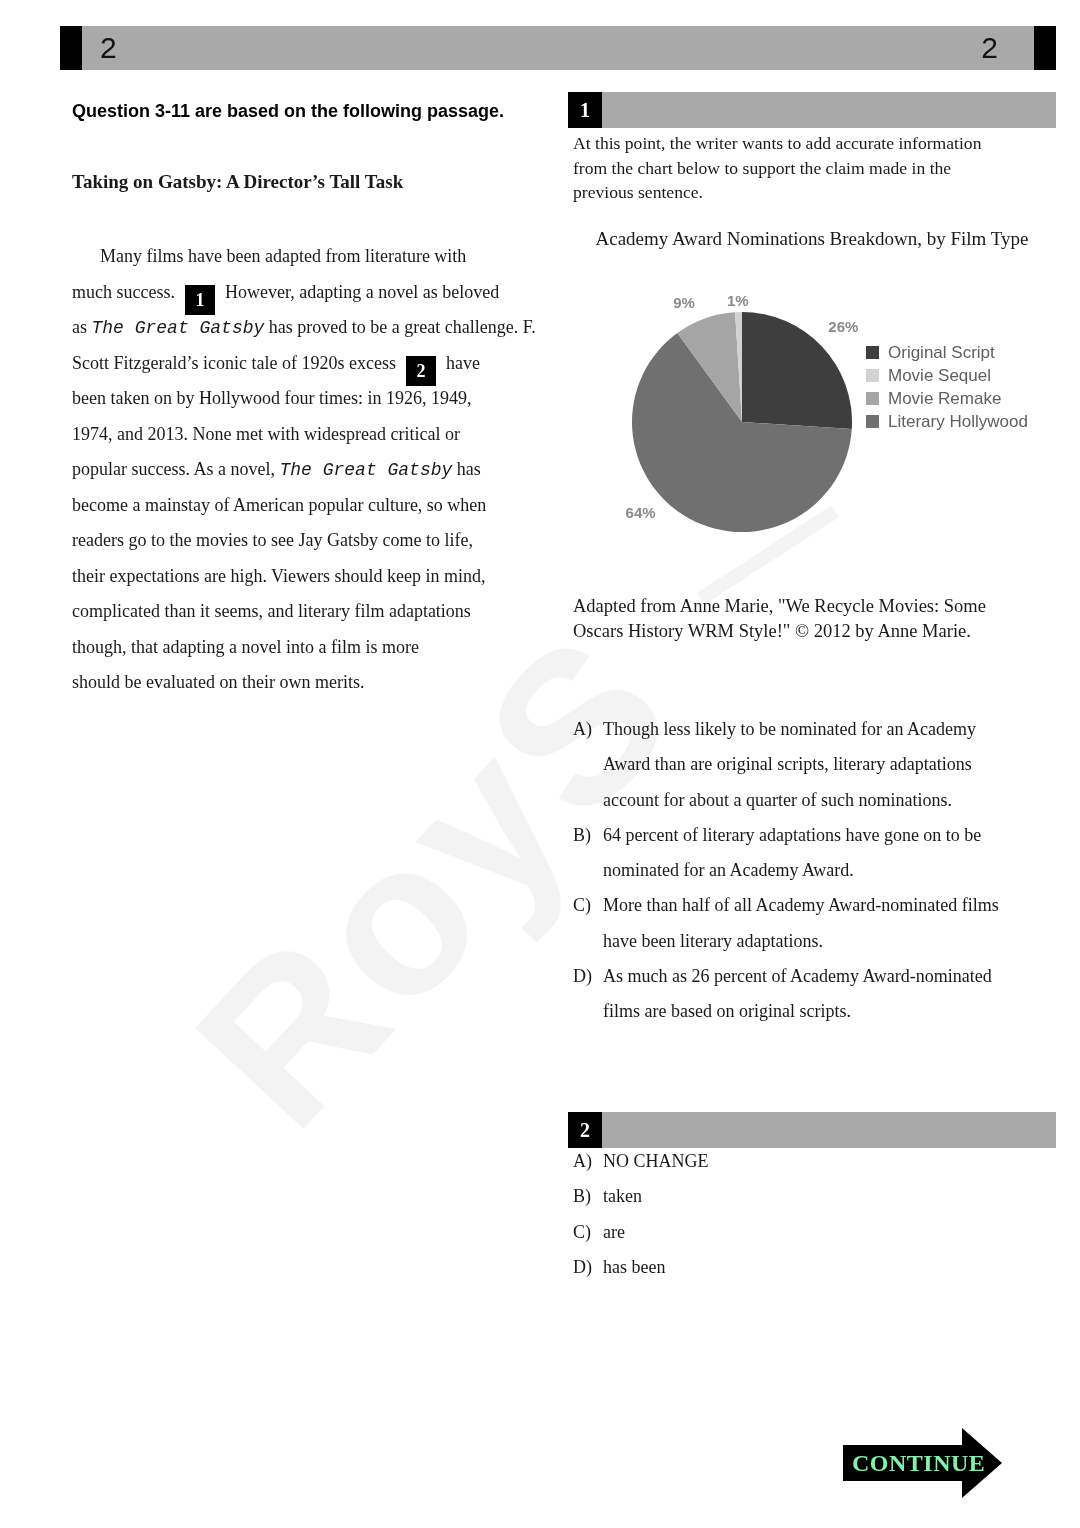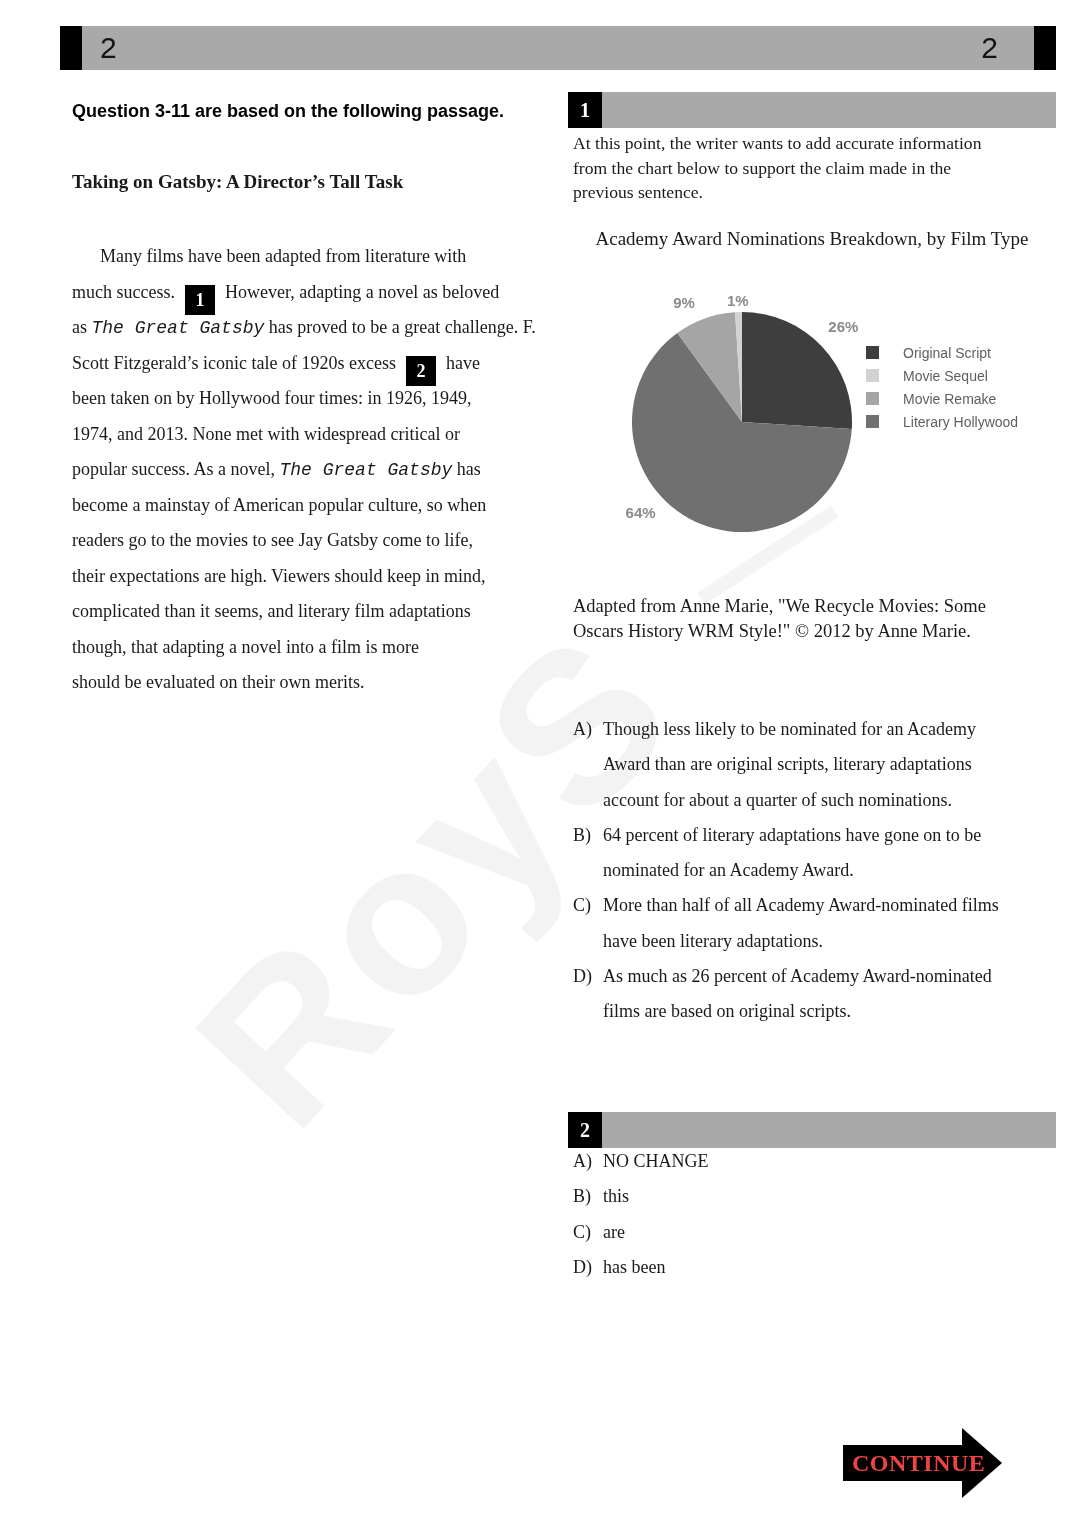--- a/index.html
+++ b/index.html
@@ -29,36 +29,36 @@
   .qbar .qnum{position:absolute;left:0;top:0;width:34px;height:36px;background:#000;color:#fff;
      font-family:"Liberation Serif",serif;font-weight:bold;font-size:20px;line-height:36px;text-align:center;}
   .qbar1{top:92px;} .qbar2{top:1112px;}
 
   .q1-prompt{position:absolute;left:573px;top:131px;font-size:17.6px;line-height:24.6px;}
   .chart-title{position:absolute;left:568px;top:228px;width:488px;text-align:center;font-size:19px;}
   .pie-wrap{position:absolute;left:592px;top:272px;width:300px;height:300px;}
   .legend{position:absolute;left:866px;top:341px;font-family:"Liberation Sans",sans-serif;}
   .legend-row{display:flex;align-items:center;height:23px;}
   .legend-swatch{width:13px;height:13px;margin-right:9px;flex:none;}
-  .legend-label{font-size:14px;color:#5f5f5f;white-space:nowrap;margin-left:15px;}
+  .legend-label{font-size:17px;color:#5f5f5f;white-space:nowrap;}
   .q1-source{position:absolute;left:573px;top:594px;font-size:18.5px;line-height:24.5px;}
   .q1-stem{position:absolute;left:573px;top:690px;font-size:18px;line-height:24px;white-space:nowrap;}
   .choices{position:absolute;left:573px;font-size:18px;}
   .choices1{top:712px;width:482px;}
   .choices2{top:1144px;width:482px;}
   .choice-row{display:flex;}
   .cletter{width:30px;flex:none;line-height:35.3px;}
   .ctext .line{white-space:nowrap;line-height:35.3px;}
   .line{white-space:nowrap;}
 
   
   .continue{position:absolute;left:843px;top:1428px;width:160px;height:68px;cursor:pointer;}
   .continue .bar{position:absolute;left:0;top:17px;width:120px;height:36px;background:#000;
      display:flex;align-items:center;padding-left:9px;box-sizing:border-box;}
-  .continue .label{color:#ef4444;font-family:"Liberation Serif",serif;font-weight:bold;font-size:24px;
+  .continue .label{color:#86efac;font-family:"Liberation Serif",serif;font-weight:bold;font-size:24px;
      letter-spacing:0.5px;white-space:nowrap;}
   .continue .head{position:absolute;left:119px;top:0;width:0;height:0;
      border-top:35px solid transparent;border-bottom:35px solid transparent;border-left:40px solid #000;}
 
   
   .watermark{position:absolute;left:115px;top:755px;width:640px;text-align:center;
      font-family:"Liberation Sans",sans-serif;font-weight:bold;font-size:215px;letter-spacing:6px;
      color:rgba(70,70,70,0.065);transform:rotate(-47deg);pointer-events:none;}
   .wm-logo{position:absolute;left:690px;top:492px;pointer-events:none;}
   .wm-streak{position:absolute;left:688px;top:548px;width:160px;height:14px;
@@ -180,21 +180,21 @@
   <div class="choices choices2">
       <div class="choice-row">
         <span class="cletter">A)</span>
         <div class="ctext">
           <div class="line">NO CHANGE</div>
         </div>
       </div>
       <div class="choice-row">
         <span class="cletter">B)</span>
         <div class="ctext">
-          <div class="line">this</div>
+          <div class="line">taken</div>
         </div>
       </div>
       <div class="choice-row">
         <span class="cletter">C)</span>
         <div class="ctext">
           <div class="line">are</div>
         </div>
       </div>
       <div class="choice-row">
         <span class="cletter">D)</span>

